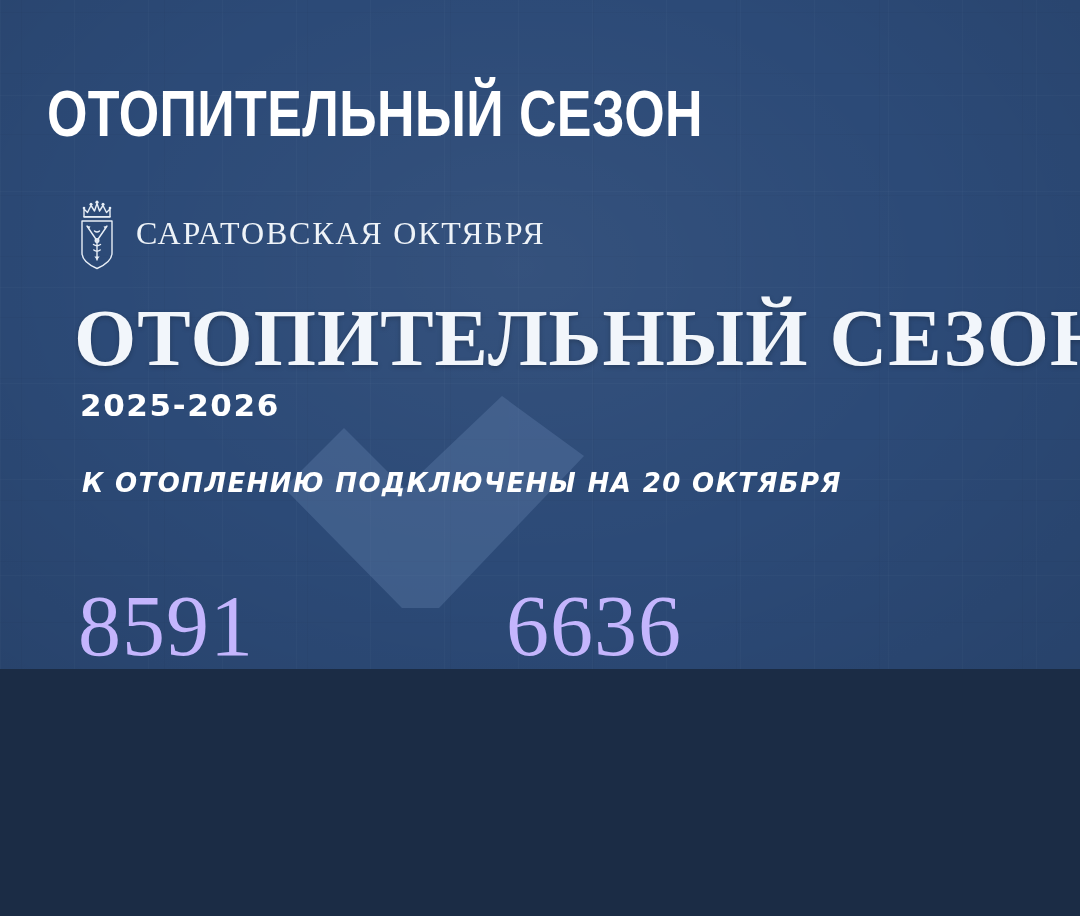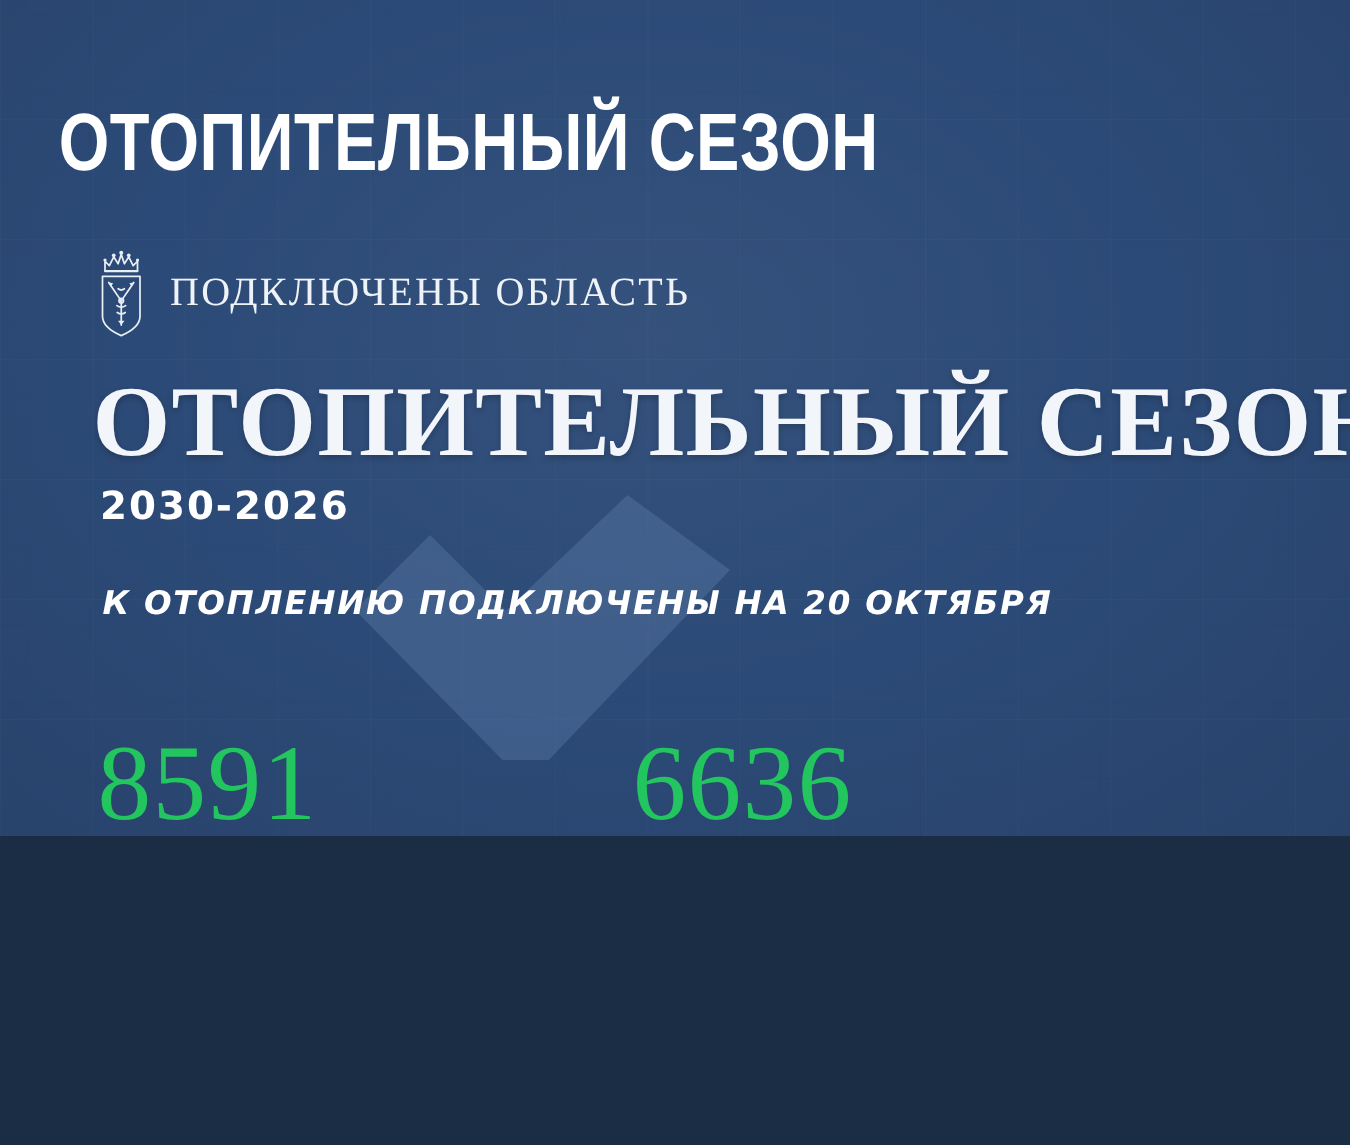--- a/index.html
+++ b/index.html
@@ -122,21 +122,21 @@
     letter-spacing: 1.4px;
     white-space: nowrap;
     font-style: italic;
   }
 
   
   .stat-block { position: absolute; }
   .stat-homes { left: 78px; top: 583px; }
   .stat-social { left: 506px; top: 583px; }
   .stat-value {
-    color: #22c55e;
+    color: #c4b5fd;
     font-family: "Liberation Serif", serif;
     font-weight: 400;
     font-size: 86px;
     line-height: 86px;
     letter-spacing: 1px;
   }
   .stat-label {
     margin-top: 8px;
     color: #ffffff;
     font-family: "DejaVu Sans", sans-serif;
@@ -192,26 +192,26 @@
         <path d="M11 30 L14.5 30.6 L12.6 33.4 Z" fill="#e7eef6" stroke="none"></path>
         <path d="M31 30 L27.5 30.6 L29.4 33.4 Z" fill="#e7eef6" stroke="none"></path>
         <path d="M18.5 35 Q21 37 23.5 35"></path>
         <path d="M21 45 L21 64"></path>
         <path d="M21 64 L18.4 60.5 L23.6 60.5 Z" fill="#e7eef6" stroke="none"></path>
         <circle cx="21" cy="44.5" r="1.8"></circle>
         <path d="M17.5 48.5 Q21 51 24.5 48.5"></path>
         <path d="M17.8 54 Q21 56.3 24.2 54"></path>
       </g>
     </svg>
-    <div class="region-name">ПОДКЛЮЧЕНЫ ОБЛАСТЬ</div>
+    <div class="region-name">САРАТОВСКАЯ ОКТЯБРЯ</div>
   </div>
 
   <div class="headline">ОТОПИТЕЛЬНЫЙ СЕЗОН</div>
 
-  <div class="season-years">2030-2026</div>
+  <div class="season-years">2025-2026</div>
 
   <div class="connect-line">К ОТОПЛЕНИЮ ПОДКЛЮЧЕНЫ НА 20 ОКТЯБРЯ</div>
 
   <div class="stat-block stat-homes">
     <div class="stat-value">8591</div>
   </div>
 
   <div class="stat-block stat-social">
     <div class="stat-value">6636</div>
   </div>

